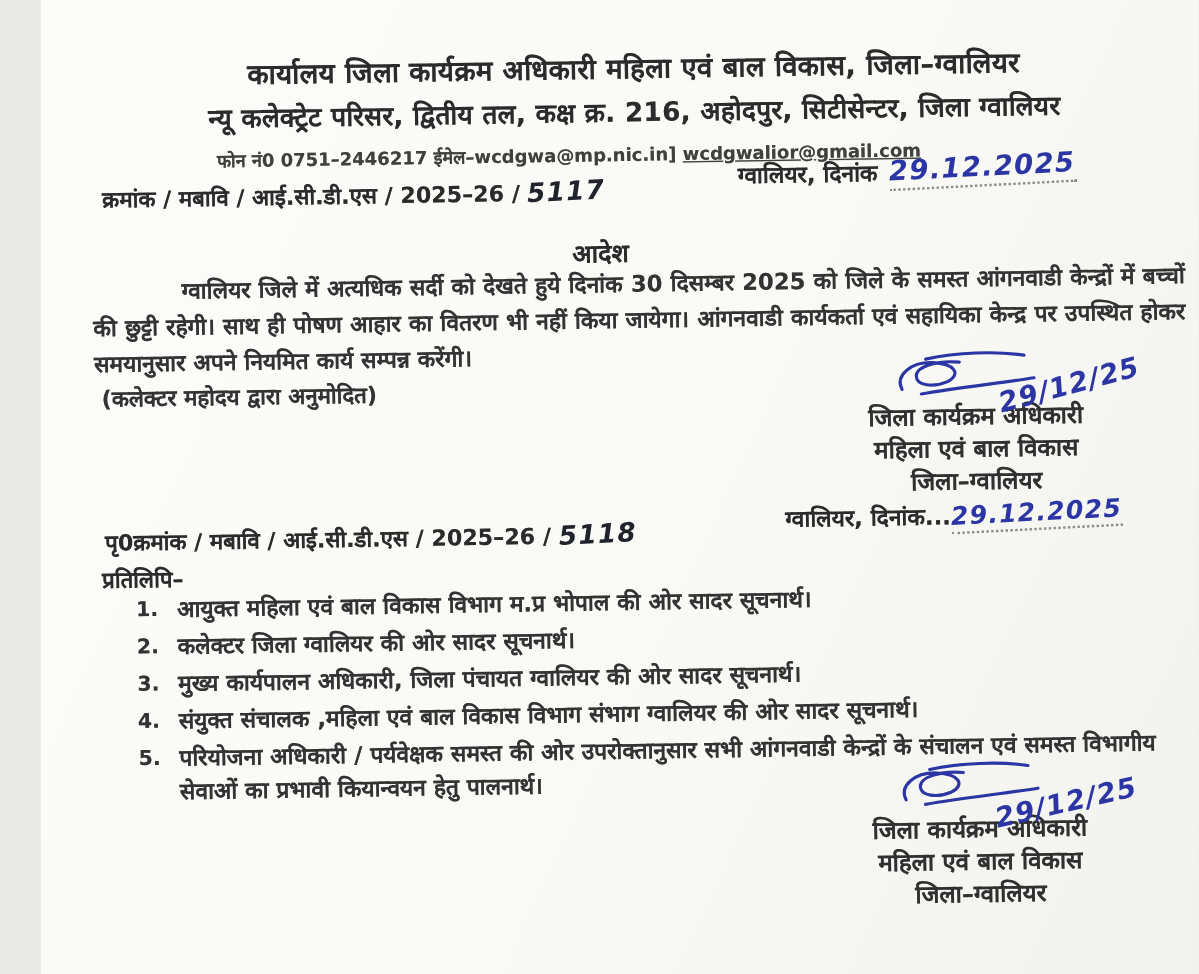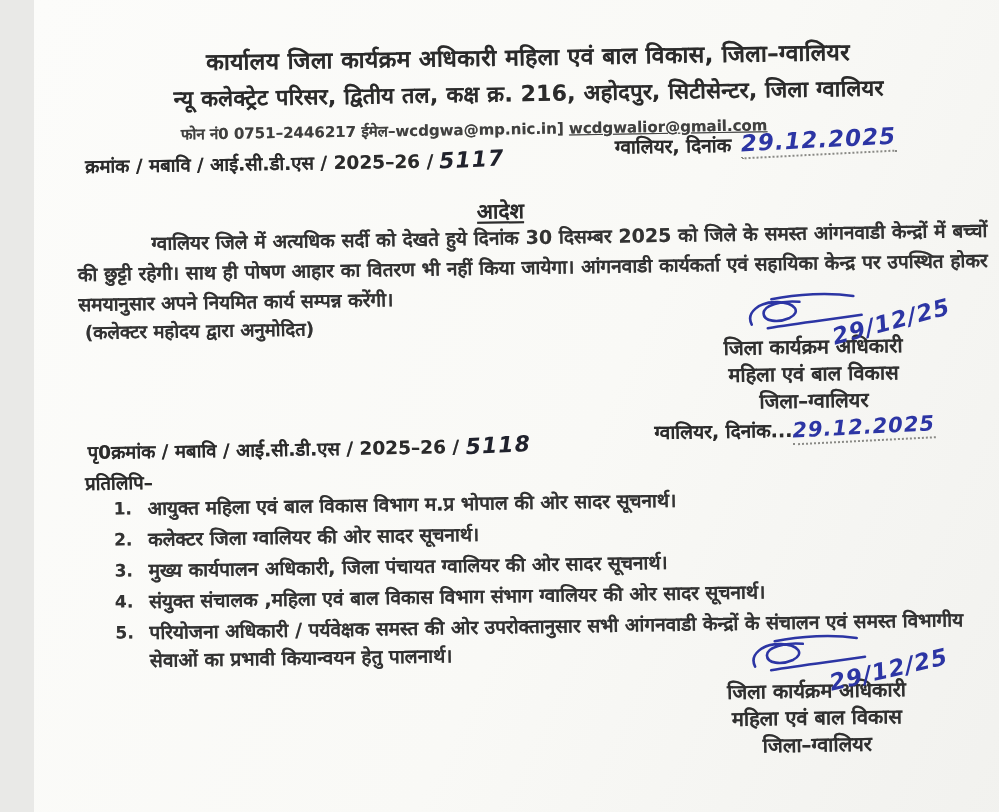--- a/index.html
+++ b/index.html
@@ -26,21 +26,21 @@
   .hdr3 .email2{text-decoration:underline;}
   .refrow{top:146px;left:55px;font-size:18.5px;font-weight:bold;white-space:nowrap;}
   .placedate-top{top:134px;left:585px;font-size:19px;font-weight:bold;white-space:nowrap;}
   .hw{font-style:italic;font-weight:bold;letter-spacing:1px;text-shadow:none;}
   .hw-blue{color:#2c35a4;}
   .hw-dark{color:#20222c;}
   .hwnum{display:inline-block;font-size:22px;transform:rotate(-2deg);margin-left:6px;}
   .dotted{border-bottom:2px dotted #8a8a86;padding-bottom:1px;}
   .hwdate-top{display:inline-block;font-size:23px;transform:rotate(-2deg) translateY(-3px);margin-left:10px;}
   .order-title{top:196px;left:0;right:60px;text-align:center;font-size:21px;font-weight:bold;}
-  .order-title span{text-decoration:underline;text-underline-offset:3px;}
+  .order-title span{text-underline-offset:3px;}
   .body-para{top:222px;left:46px;width:910px;font-size:19px;line-height:30px;text-align:justify;text-indent:74px;font-weight:bold;color:#333;}
   .approval{top:312px;left:52px;font-size:18.5px;font-weight:bold;color:#333;}
   .sigblock{width:320px;text-align:center;}
   .sig1{top:296px;left:620px;}
   .sig2{top:636px;left:618px;}
   .sigline{font-size:20px;font-weight:bold;line-height:27px;color:#303030;}
   .sig-svg{display:block;margin:0 auto -6px auto;}
   .sig-date{position:absolute;font-size:23px;white-space:nowrap;}
   .sig1 .sig-date{top:18px;left:178px;transform:rotate(-14deg);}
   .sig2 .sig-date{top:26px;left:172px;transform:rotate(-12deg);}

